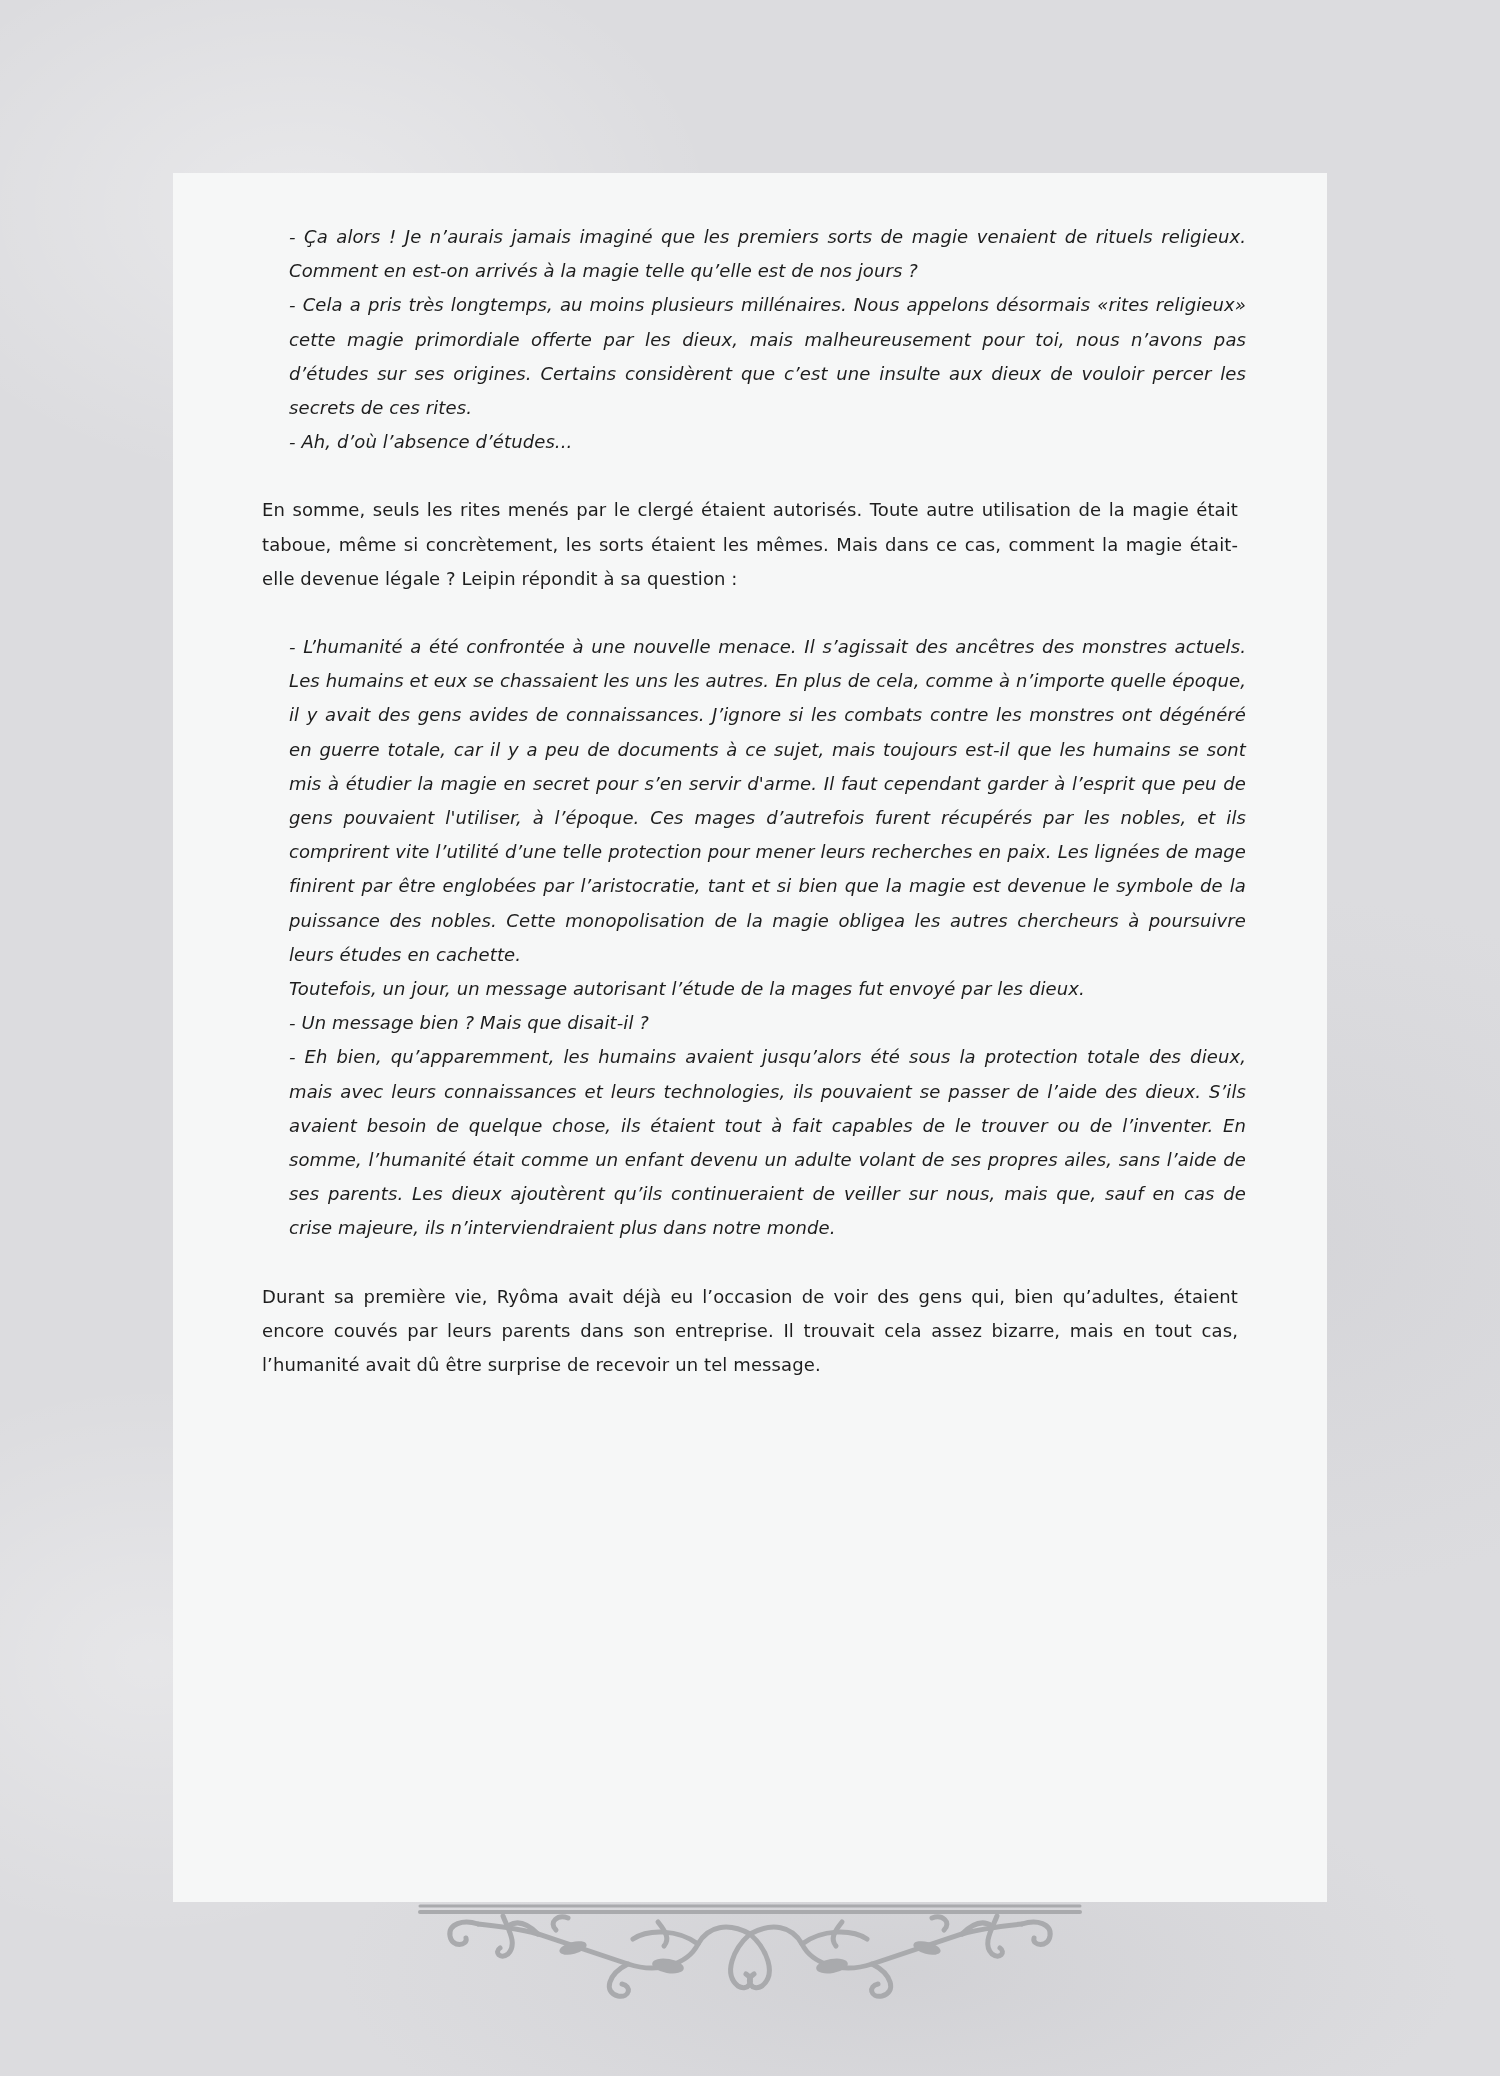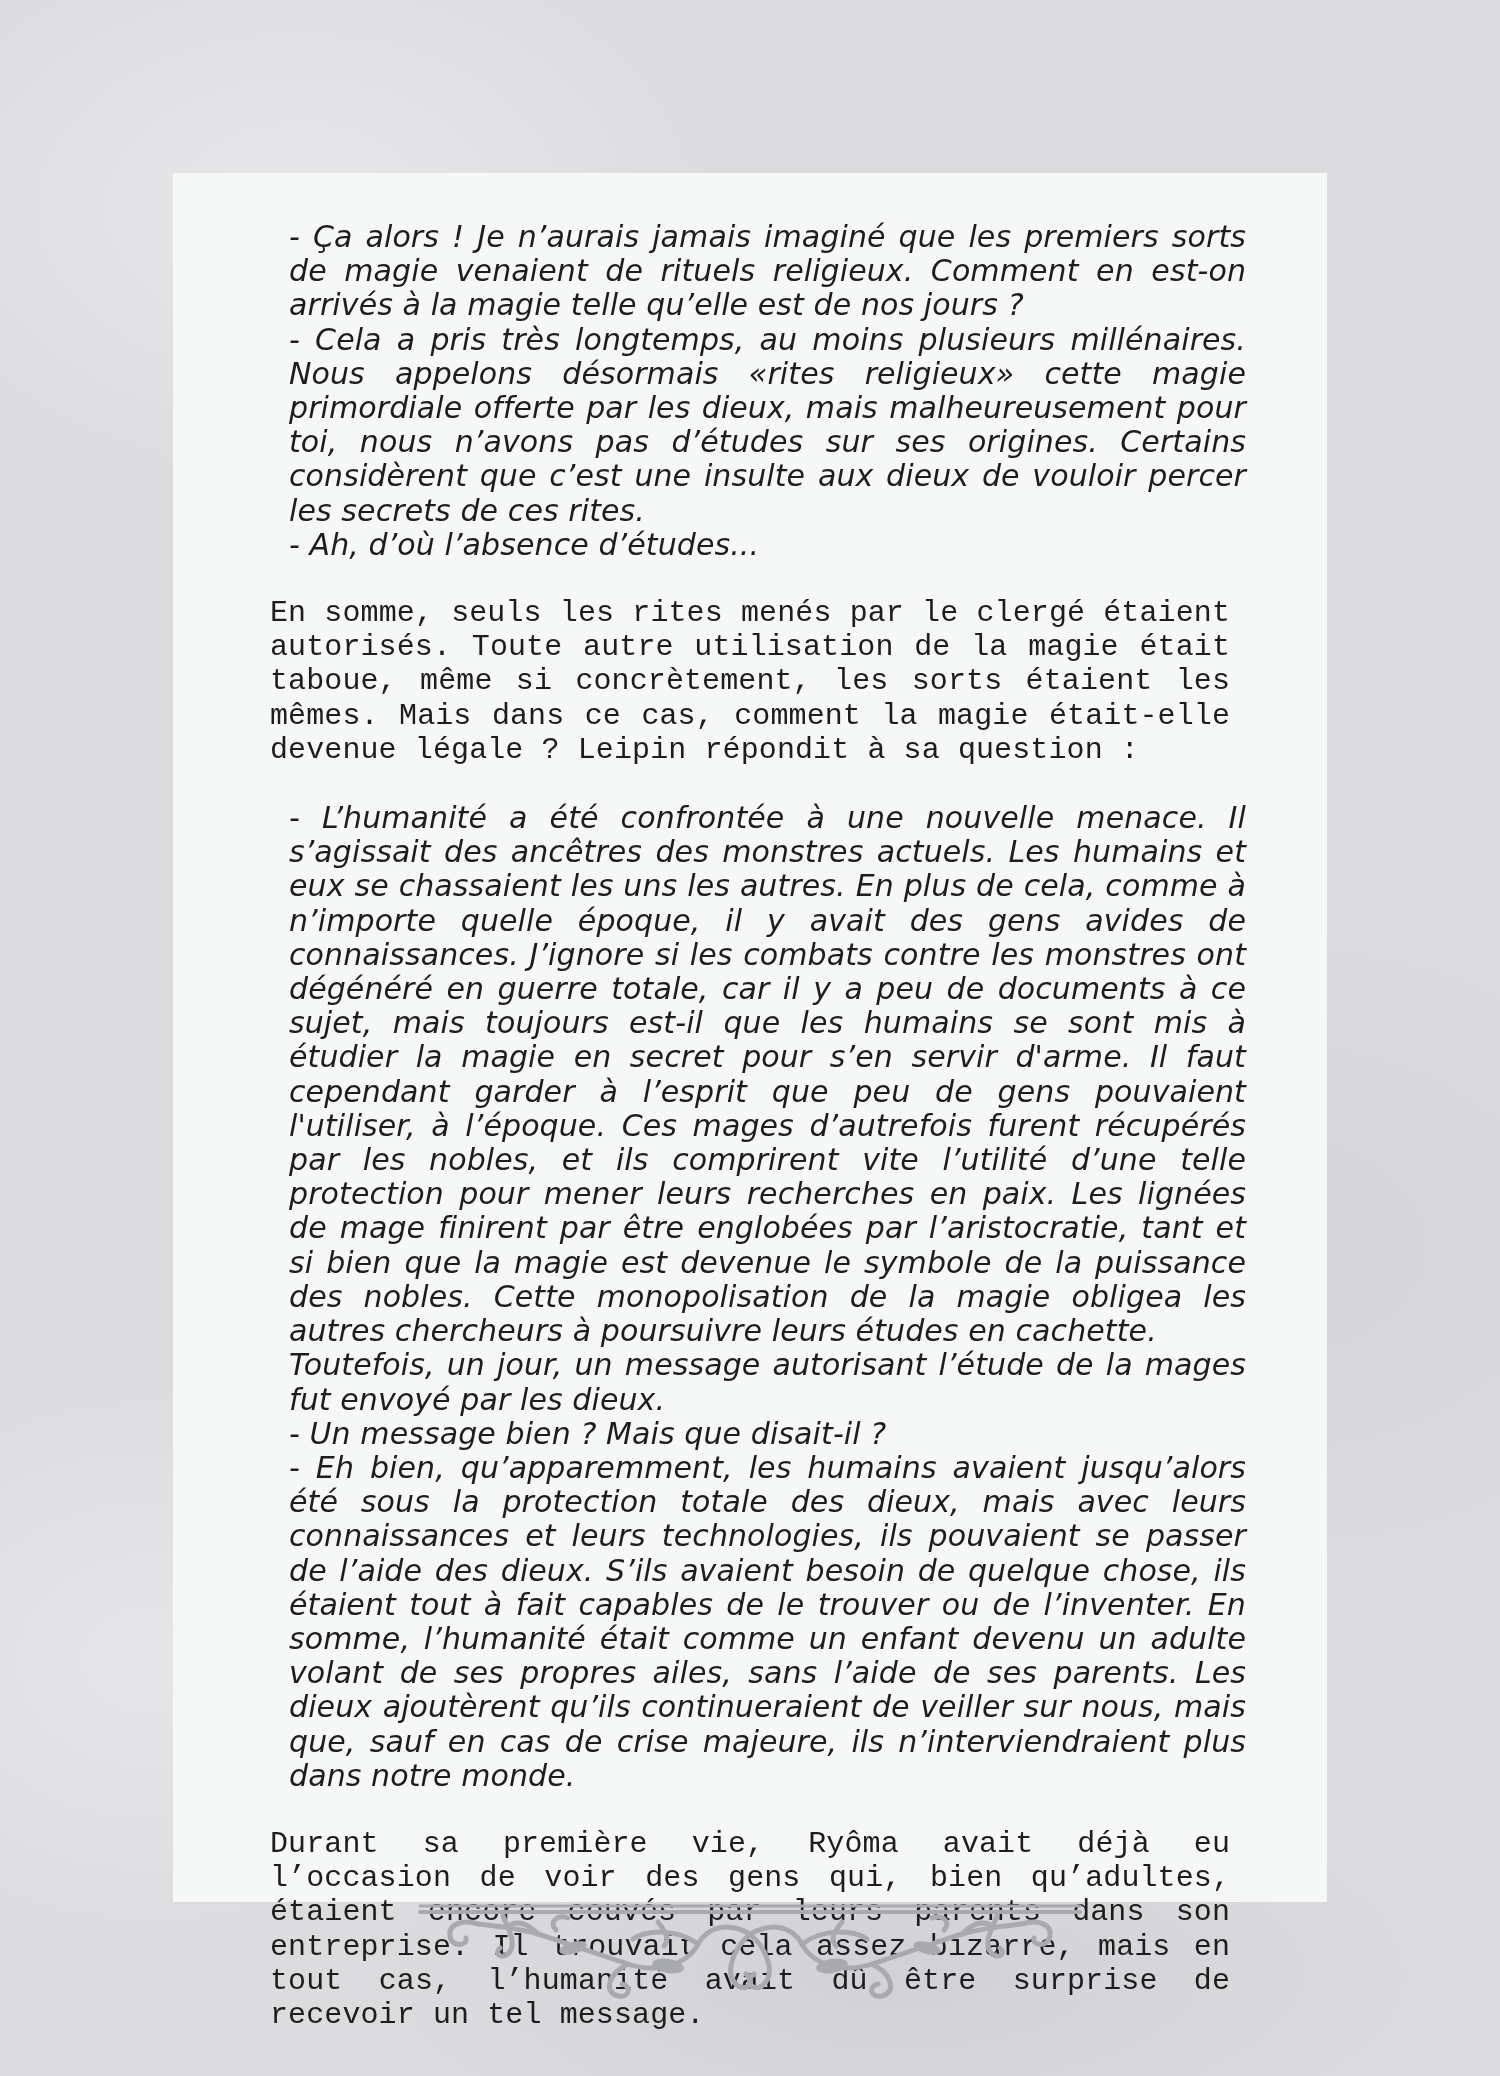--- a/index.html
+++ b/index.html
@@ -12,26 +12,26 @@
       radial-gradient(ellipse 800px 300px at 60% 95%, rgba(190,190,195,0.35), transparent 70%),
       #dcdcdf;
     font-family: "DejaVu Sans", sans-serif;
   }
   .panel {
     position: absolute; left: 173px; top: 173px; width: 1154px; height: 1729px;
     background: #f6f7f7;
   }
   .text {
     position: absolute; left: 254px; top: 220px; width: 992px;
-    color: #1d1d1d; font-size: 30px; line-height: 34.2px;
+    color: #1d1d1d; font-size: 18px; line-height: 34.2px;
     letter-spacing: 0.1px;
   }
   .dialogue { padding-left: 35px; font-style: italic; }
   .dialogue p, .narr p { margin: 0; text-align: justify; }
-  .narr { margin: 34px 16px; font-family: Liberation Mono, monospace; }
+  .narr { margin: 34px 8px; }
   .ornament {
     position: absolute; left: 408px; top: 1904px; width: 684px; height: 100px;
   }
 </style>
 </head>
 <body>
 
 <div class="panel"></div>
 
 <div class="text">

